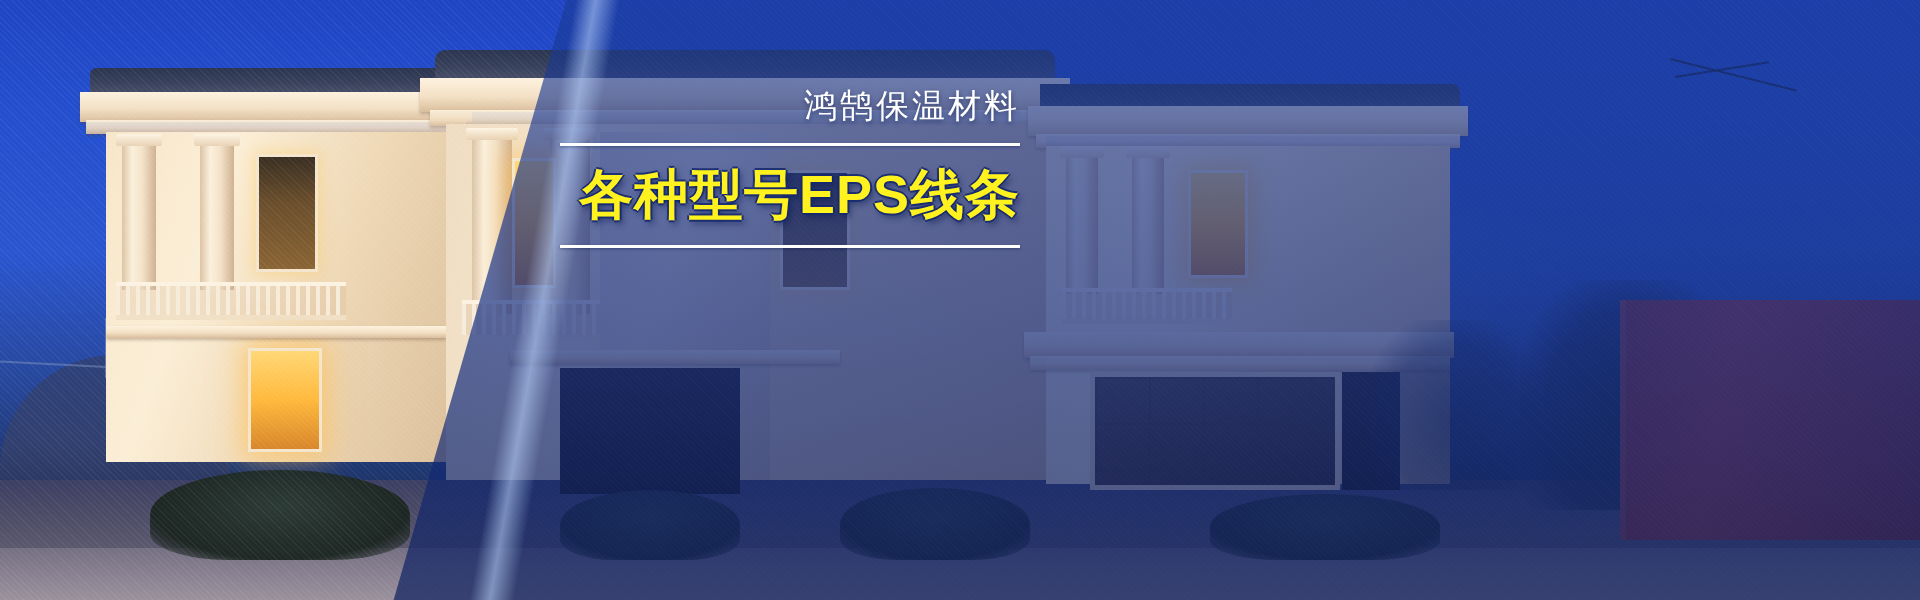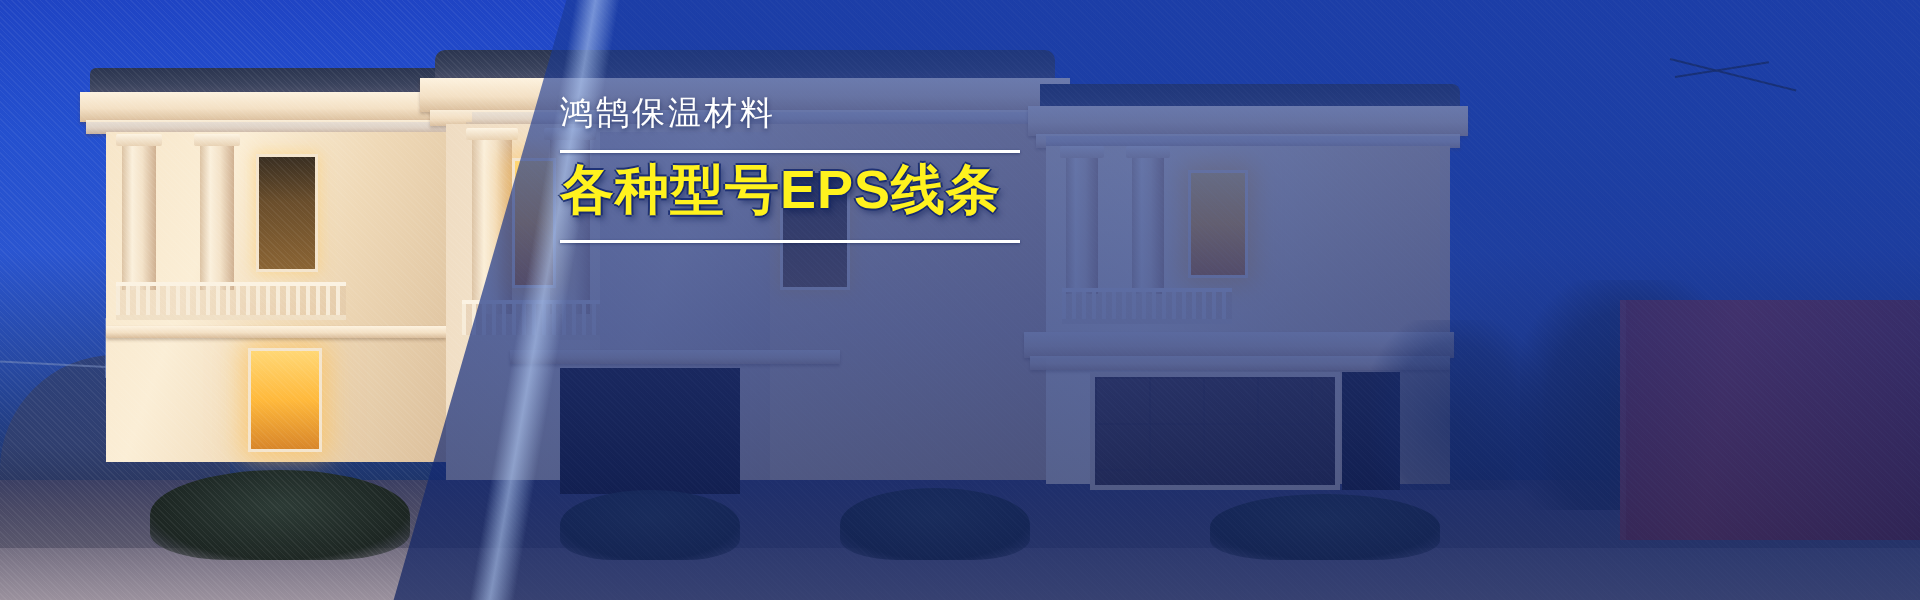--- a/index.html
+++ b/index.html
@@ -164,42 +164,42 @@
   }
   .panel-edge{
     position:absolute;inset:0;
     background:linear-gradient(100deg,rgba(255,255,255,0) 28.4%,rgba(190,215,255,.55) 29.4%,rgba(255,255,255,0) 30.6%);
     pointer-events:none;
   }
 
   
   .copy{
     position:absolute;
-    left:560px;top:92px;width:460px;
-    text-align:left;
+    left:560px;top:85px;width:460px;
+    text-align:right;
     z-index:6;
   }
   .eyebrow{
     font-size:33px;
     letter-spacing:3px;
     color:#ffffff;
     font-weight:400;
     line-height:1.25;
     text-shadow:0 2px 5px rgba(0,20,70,.55);
     white-space:nowrap;
   }
   .rule{
     height:3px;
     background:#ffffff;
     margin:17px auto 0;
     width:100%;
     box-shadow:0 1px 3px rgba(0,20,70,.4);
   }
   .headline{
-    margin-top:6px;
+    margin-top:18px;
   }
   .hl-line{
     font-size:54px;
     font-weight:bold;
     color:#fff21e;
     letter-spacing:1px;
     line-height:1.12;
     white-space:nowrap;
     text-shadow:
       -2px 0 0 rgba(20,40,110,.85),

